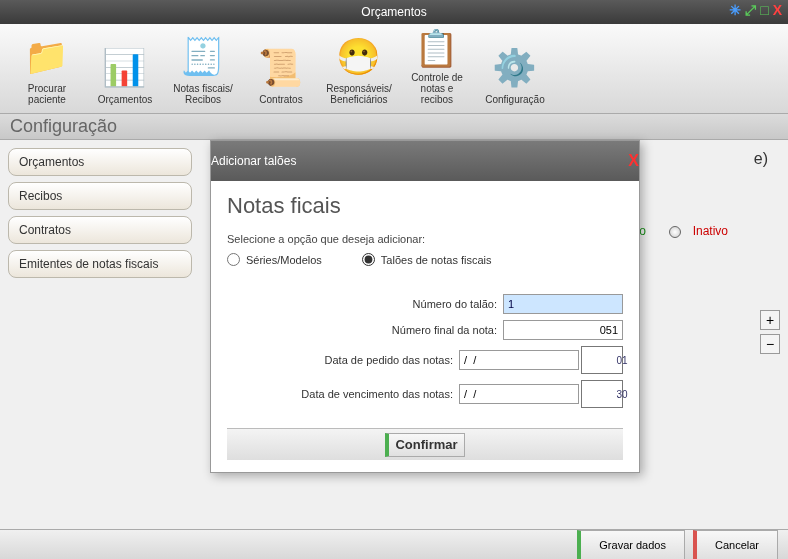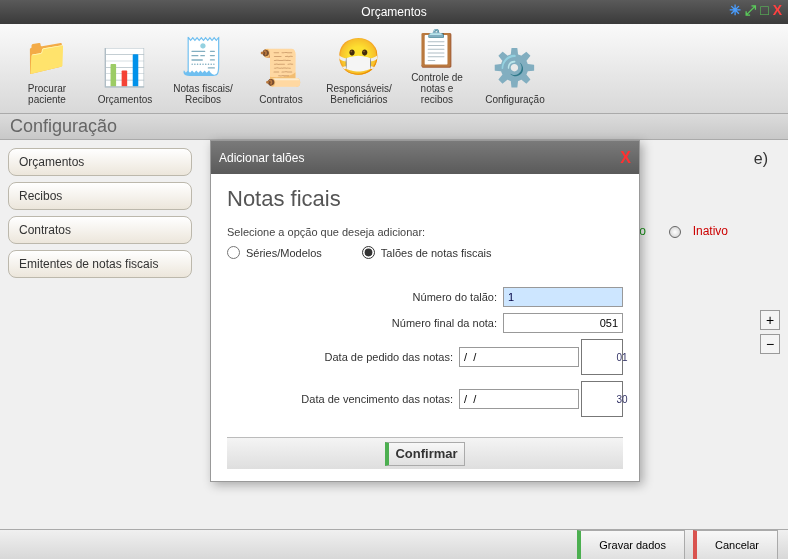--- a/index.html
+++ b/index.html
@@ -34,39 +34,39 @@
 .under-sit .lab { color: #333; }
 .under-sit .ativo { color: #1a8f1a; margin: 0 20px 0 8px; }
 .under-sit .inativo { color: #c00; margin-left: 8px; }
 .radio-dot { display: inline-block; width: 12px; height: 12px; border: 1px solid #666; border-radius: 50%; background: radial-gradient(#fff, #ccc); vertical-align: middle; }
 
 .plusminus { position: absolute; right: 8px; top: 170px; }
 .pm-btn { width: 20px; height: 20px; border: 1px solid #999; background: #f4f4f4; display: flex; align-items: center; justify-content: center; font-size: 14px; margin-bottom: 4px; cursor: pointer; }
 
 
 .modal { position: absolute; left: 210px; top: 140px; width: 430px; background: #fff; border: 1px solid #999; box-shadow: 3px 3px 10px rgba(0,0,0,0.3); z-index: 10; }
-.modal-title { height: 33px; background: linear-gradient(#7a7a7a, #5a5a5a); color: #fff; font-size: 12px; padding: 3px 8px; display: flex; justify-content: space-between; align-items: center; }
+.modal-title { height: 40px; background: linear-gradient(#7a7a7a, #5a5a5a); color: #fff; font-size: 12px; padding: 3px 0; display: flex; justify-content: space-between; align-items: center; }
 .modal-close { color: #ff3030; font-size: 16px; font-weight: bold; cursor: pointer; }
 .modal-body { padding: 12px 16px; }
 .modal-h1 { font-size: 22px; color: #555; font-weight: normal; margin-bottom: 14px; }
 .modal-sub { font-size: 11px; color: #444; margin-bottom: 8px; }
 .radio-row { display: flex; gap: 40px; margin-bottom: 28px; font-size: 11px; color: #333; }
 .radio-row label { display: flex; align-items: center; gap: 6px; }
 .radio-row input[type=radio] { width: 13px; height: 13px; }
 .checked-radio { accent-color: #333; }
 
 .form-row { display: flex; align-items: center; justify-content: flex-end; margin-bottom: 6px; font-size: 11px; color: #333; }
 .form-row .flabel { text-align: right; margin-right: 6px; }
 .form-row input[type=text], .form-row select { width: 120px; height: 20px; border: 1px solid #999; padding: 0 4px; font-size: 11px; background: #fff; }
 .form-row select { width: 120px; height: 20px; }
 .form-row input.num { text-align: right; }
 .form-row input.highlighted { background: #cde6ff; color: #004; }
 .date-wrap { display: flex; align-items: center; }
 .date-wrap input { width: 100px; }
-.cal-icon { width: 18px; height: 36px; border: 1px solid #777; background: #fff; margin-left: 2px; font-size: 10px; display: flex; align-items: center; justify-content: center; cursor: pointer; color: #336; padding-left: 40px; }
+.cal-icon { width: 18px; height: 28px; border: 1px solid #777; background: #fff; margin-left: 2px; font-size: 10px; display: flex; align-items: center; justify-content: center; cursor: pointer; color: #336; padding-left: 40px; }
 
 .modal-footer { height: 32px; background: linear-gradient(#f4f4f4, #dedede); border-top: 1px solid #bbb; display: flex; justify-content: center; align-items: center; margin-top: 20px; }
 .confirm-btn { height: 24px; padding: 0 6px; background: linear-gradient(#f8f8f8, #e0e0e0); border: 1px solid #aaa; border-left: 4px solid #4caf50; font-size: 13px; font-weight: bold; color: #333; cursor: pointer; }
 
 
 .bottombar { position: absolute; bottom: 0; left: 0; right: 0; height: 30px; background: linear-gradient(#f0f0f0, #d8d8d8); border-top: 1px solid #aaa; display: flex; justify-content: flex-end; align-items: center; padding: 0 10px; gap: 8px; }
 .bbtn { height: 30px; padding: 0 18px; background: linear-gradient(#f8f8f8, #e0e0e0); border: 1px solid #aaa; font-size: 11px; cursor: pointer; }
 .bbtn.save { border-left: 4px solid #4caf50; }
 .bbtn.cancel { border-left: 4px solid #d9534f; }
 </style>

